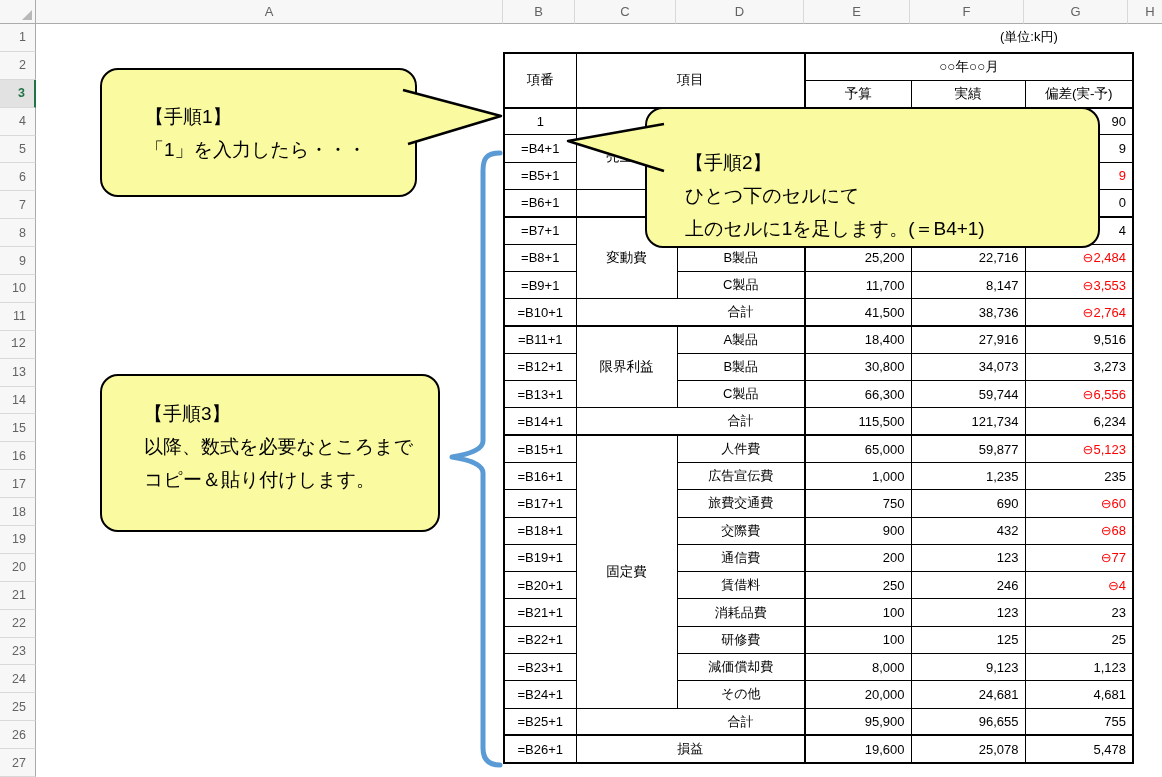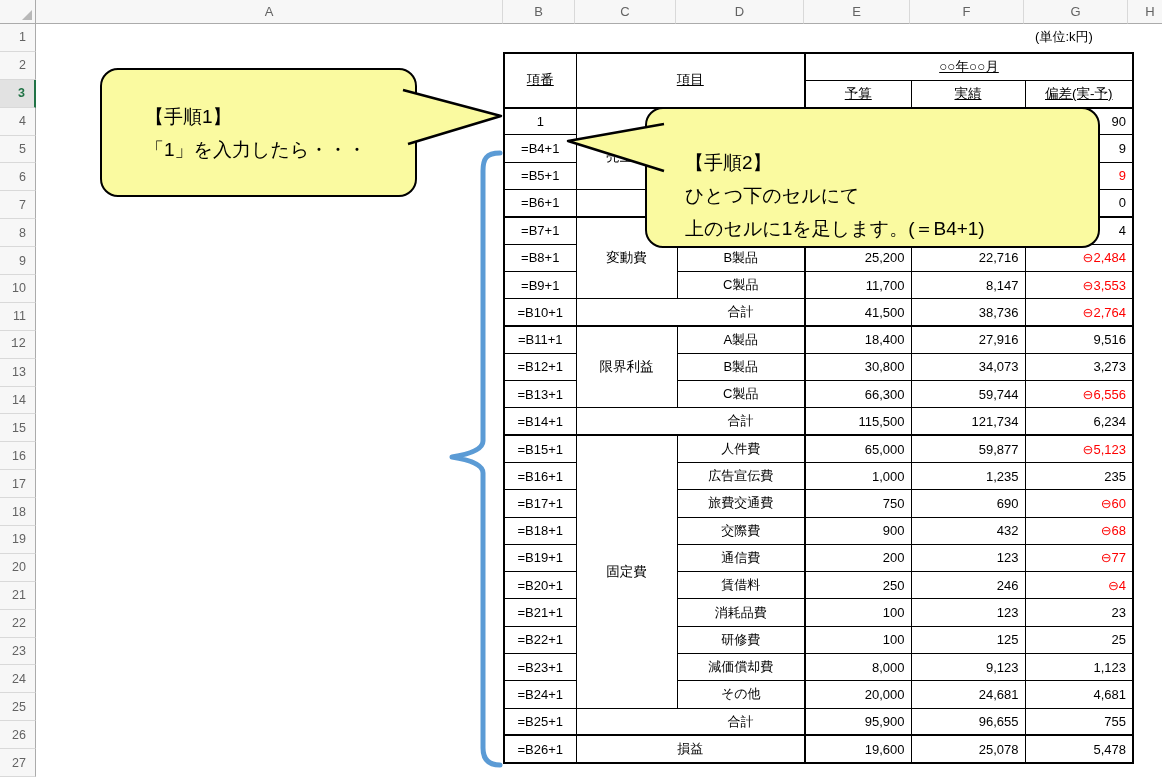--- a/index.html
+++ b/index.html
@@ -24,38 +24,38 @@
           font-size:13px;display:flex;align-items:center;justify-content:center;
           border-right:1px solid #D9D9D9;border-bottom:1px solid #ABABAB;}
   #rowheaders{position:absolute;left:0;top:24px;width:36px;bottom:0;}
   .rowhdr{position:absolute;left:0;width:36px;background:#F7F7F7;color:#636363;
           font-size:12.5px;display:flex;align-items:center;justify-content:flex-end;
           padding-right:9px;border-bottom:1px solid #D9D9D9;border-right:1px solid #ABABAB;}
   .rowhdr.selected{background:#E2E2E2;color:var(--accent-green);
           border-right:2px solid var(--accent-green);font-weight:bold;}
 
   
-  #unit-label{position:absolute;top:28px;left:1000px;width:128px;text-align:center;
+  #unit-label{position:absolute;top:28px;left:1000px;width:128px;text-align:left;
           font-size:13px;color:#000;}
 
   
   #xl{position:absolute;left:503px;top:52px;border-collapse:collapse;table-layout:fixed;
       font-size:13px;color:#000;z-index:1;}
   #xl td{border:1px solid #000;height:27.3px;padding:0 4px;overflow:hidden;white-space:nowrap;
       text-align:center;vertical-align:middle;}
   #xl{border:2px solid #000;}
   #xl tr.sec td{border-top-width:2px;}
   #xl td.ecol{border-left-width:2px;}
   #xl td.num{text-align:right;padding-right:6px;}
   #xl td.red{color:var(--neg-red);}
   #xl td.cat{font-size:13.5px;}
   #xl td.cat-pad{padding-top:16px;}
   #xl td.cempty{border-right:none;}
   #xl td.total{border-left:none;}
-  #xl thead td{font-size:13.5px;text-decoration:underline;}
+  #xl thead td{font-size:13.5px;}
 
   
   .callout{position:absolute;background:var(--callout-fill);
       border:2.5px solid var(--callout-border);border-radius:18px;z-index:3;}
   .callout .lines{position:absolute;left:0;top:0;right:0;bottom:0;
       display:flex;flex-direction:column;justify-content:center;}
   .callout .line{font-size:19px;line-height:33px;color:#000;white-space:nowrap;}
   #callout-step1{left:100px;top:68px;width:317px;height:129px;}
   #callout-step1 .lines{padding-left:43px;}
   #callout-step2{left:645px;top:107px;width:455px;height:141px;}
@@ -323,20 +323,27 @@
         <div class="line">「1」を入力したら・・・</div>
       </div>
     </div>
   <div class="callout" id="callout-step2">
       <div class="lines">
         <div class="line">【手順2】</div>
         <div class="line">ひとつ下のセルにて</div>
         <div class="line">上のセルに1を足します。(＝B4+1)</div>
       </div>
     </div>
+  <div class="callout" id="callout-step3">
+      <div class="lines">
+        <div class="line">【手順3】</div>
+        <div class="line">以降、数式を必要なところまで</div>
+        <div class="line">コピー＆貼り付けします。</div>
+      </div>
+    </div>
 
   <svg id="overlay" viewBox="0 0 1162 777">
     <path id="brace" d="M 500 153 C 486 153 483 159 483 171 L 483 441 Q 483 452 452 457 Q 483 462 483 473 L 483 748 Q 483 765 500 765" fill="none" stroke-width="5" stroke-linecap="round" stroke-linejoin="round" stroke="#5B9BD5"></path>
     <path id="tail1" d="M 403 90 L 501 116 L 408 144" stroke-width="2.5" stroke-linejoin="round" fill="#FAFAA0" stroke="#000000"></path>
     <path id="tail2" d="M 664 124 L 568 141 L 664 171" stroke-width="2.5" stroke-linejoin="round" fill="#FAFAA0" stroke="#000000"></path>
   </svg>
 
 </div>
 
 </body></html>

